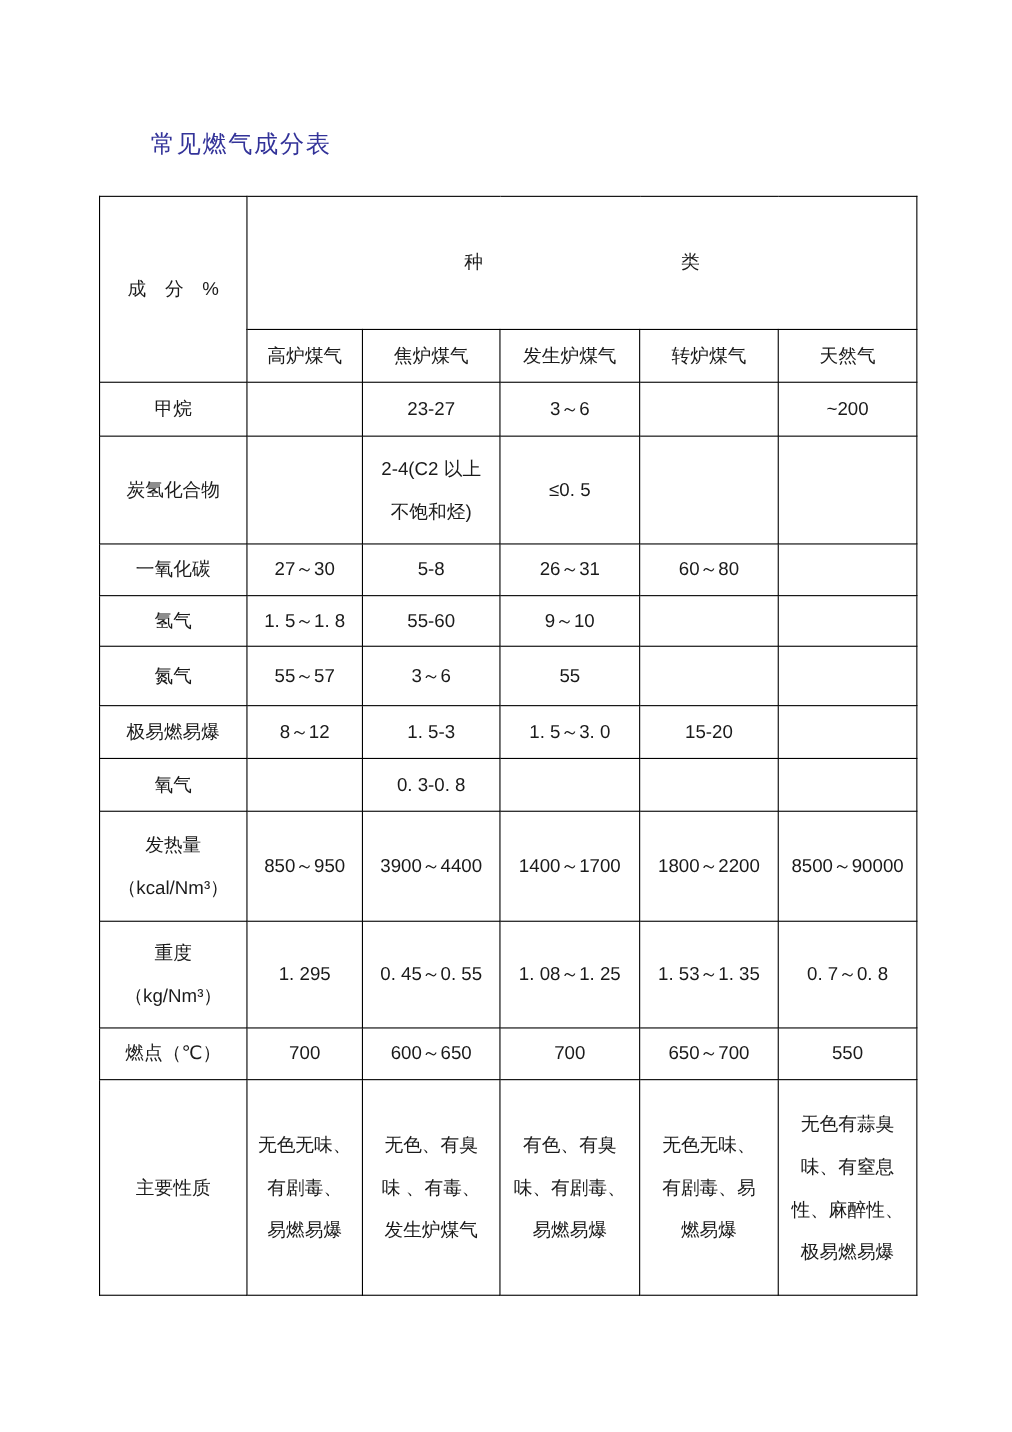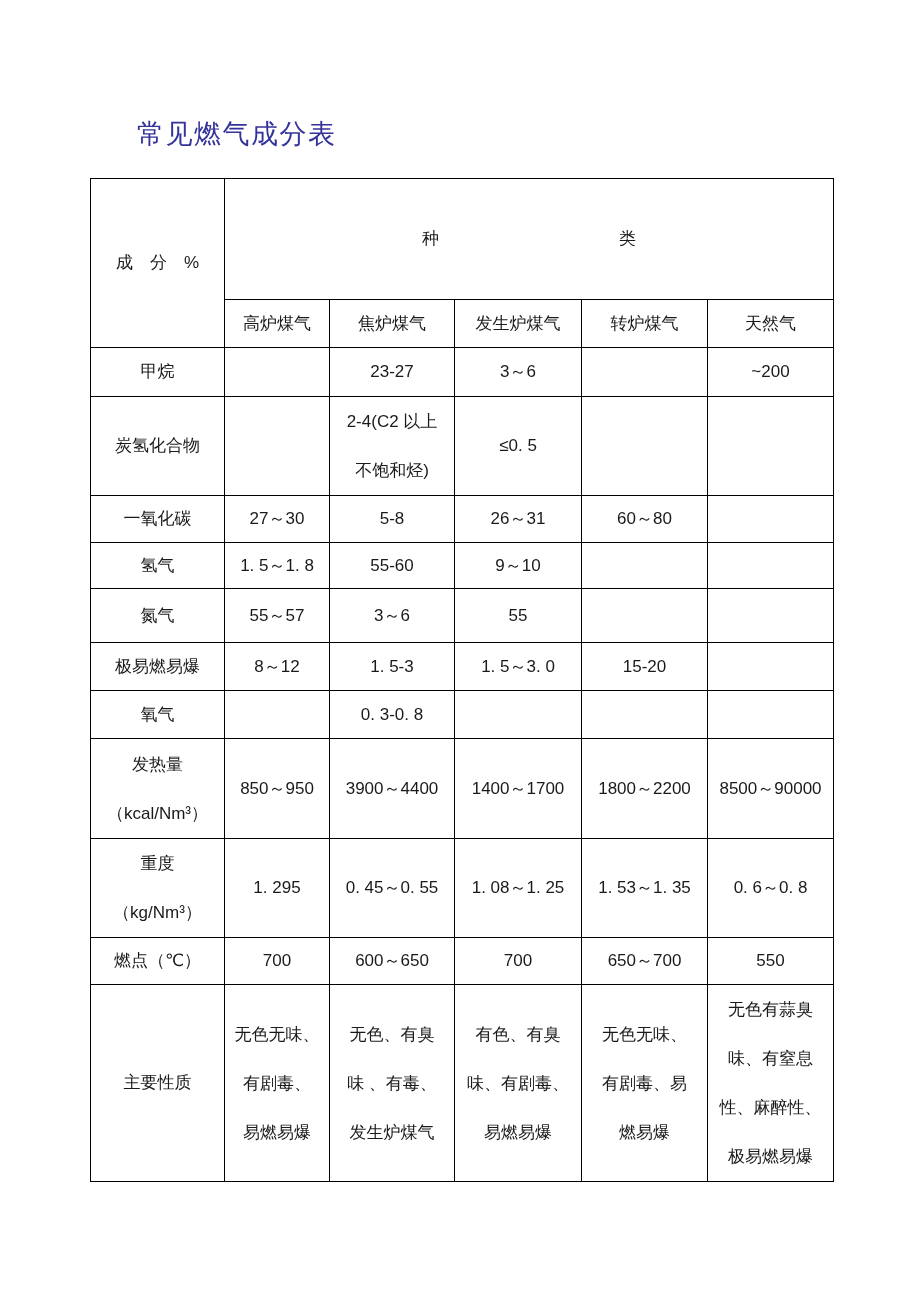--- a/index.html
+++ b/index.html
@@ -8,21 +8,21 @@
     width: 920px;
     height: 1302px;
     background: #ffffff;
     font-family: "Liberation Sans", "DejaVu Sans", sans-serif;
     color: #1a1a1a;
     overflow: hidden;
   }
   .doc-title {
     position: absolute;
     left: 137px;
-    font-size: 27px;
+    font-size: 22px;
     letter-spacing: 1.5px;
     font-weight: 500;
     color: #333399;
     white-space: nowrap;
   }
   .t1 { top: 116px; }
   .t2 { top: 1138px; }
   table.gas {
     position: absolute;
     left: 90px;
@@ -34,21 +34,21 @@
   table.gas td {
     border: 1.5px solid #000000;
     text-align: center;
     vertical-align: middle;
     font-size: 17px;
     line-height: 40px;
     padding: 0 2px;
     white-space: pre-line;
     overflow: hidden;
   }
-  table.gas td.ml { line-height: 49px; }
+  table.gas td.ml { line-height: 39px; }
   .cat-wrap {
     display: flex;
     justify-content: center;
     gap: 180px;
   }
 </style>
 </head>
 <body>
 
 <div class="page">
@@ -156,21 +156,21 @@
         <td>8500～90000</td>
       </tr>
 
       <tr style="height:97px">
         <td class="ml">重度
 （kg/Nm³）</td>
         <td>1. 295</td>
         <td>0. 45～0. 55</td>
         <td>1. 08～1. 25</td>
         <td>1. 53～1. 35</td>
-        <td>0. 6～0. 8</td>
+        <td>0. 7～0. 8</td>
       </tr>
 
       <tr style="height:47px">
         <td>燃点（℃）</td>
         <td>700</td>
         <td>600～650</td>
         <td>700</td>
         <td>650～700</td>
         <td>550</td>
       </tr>

